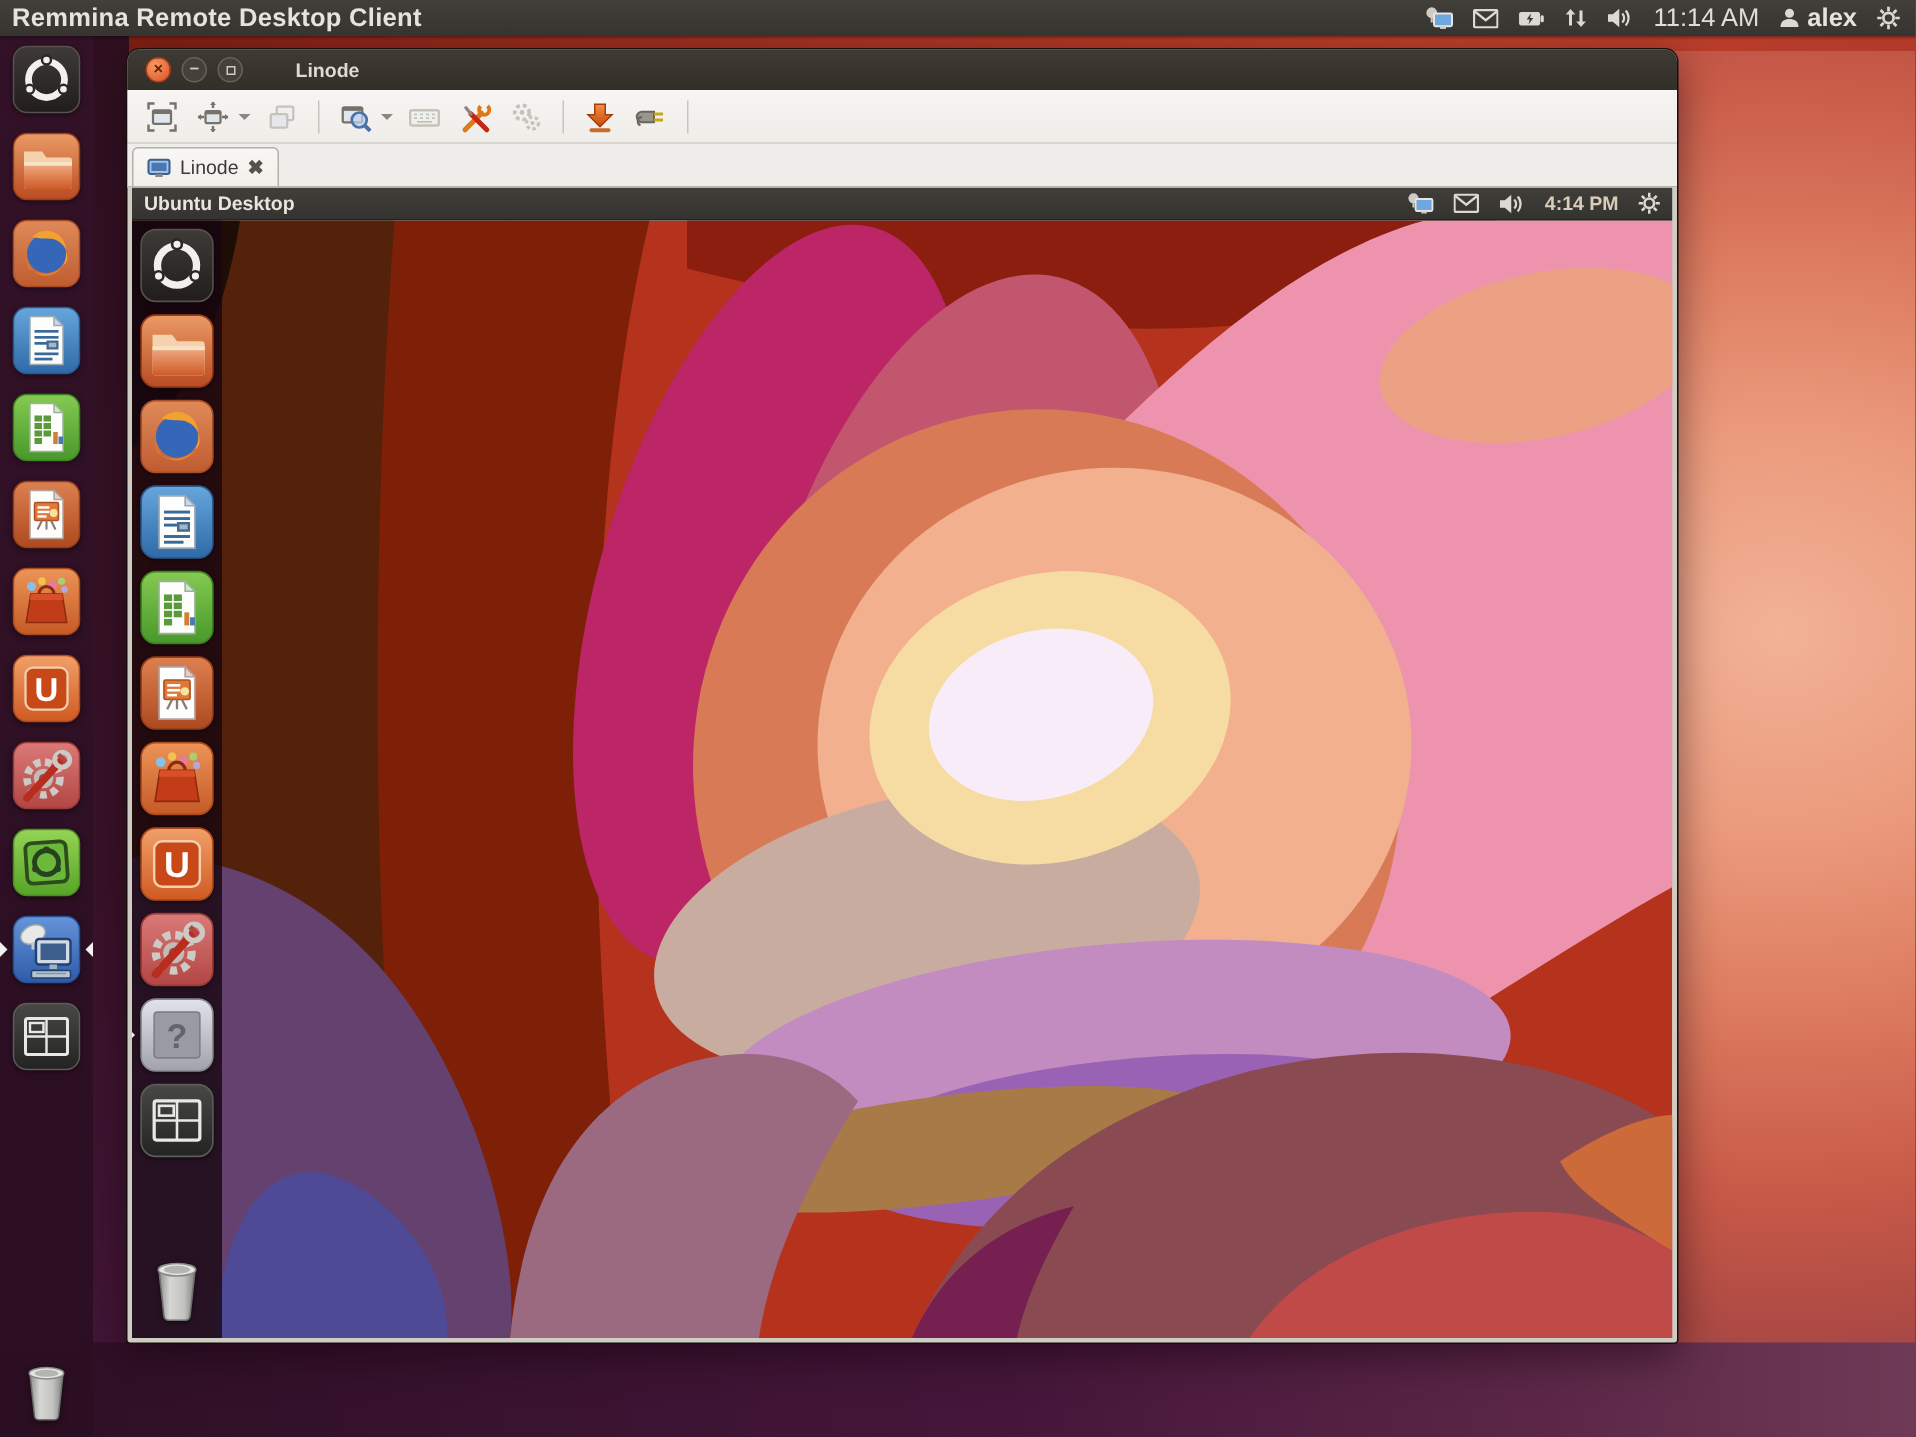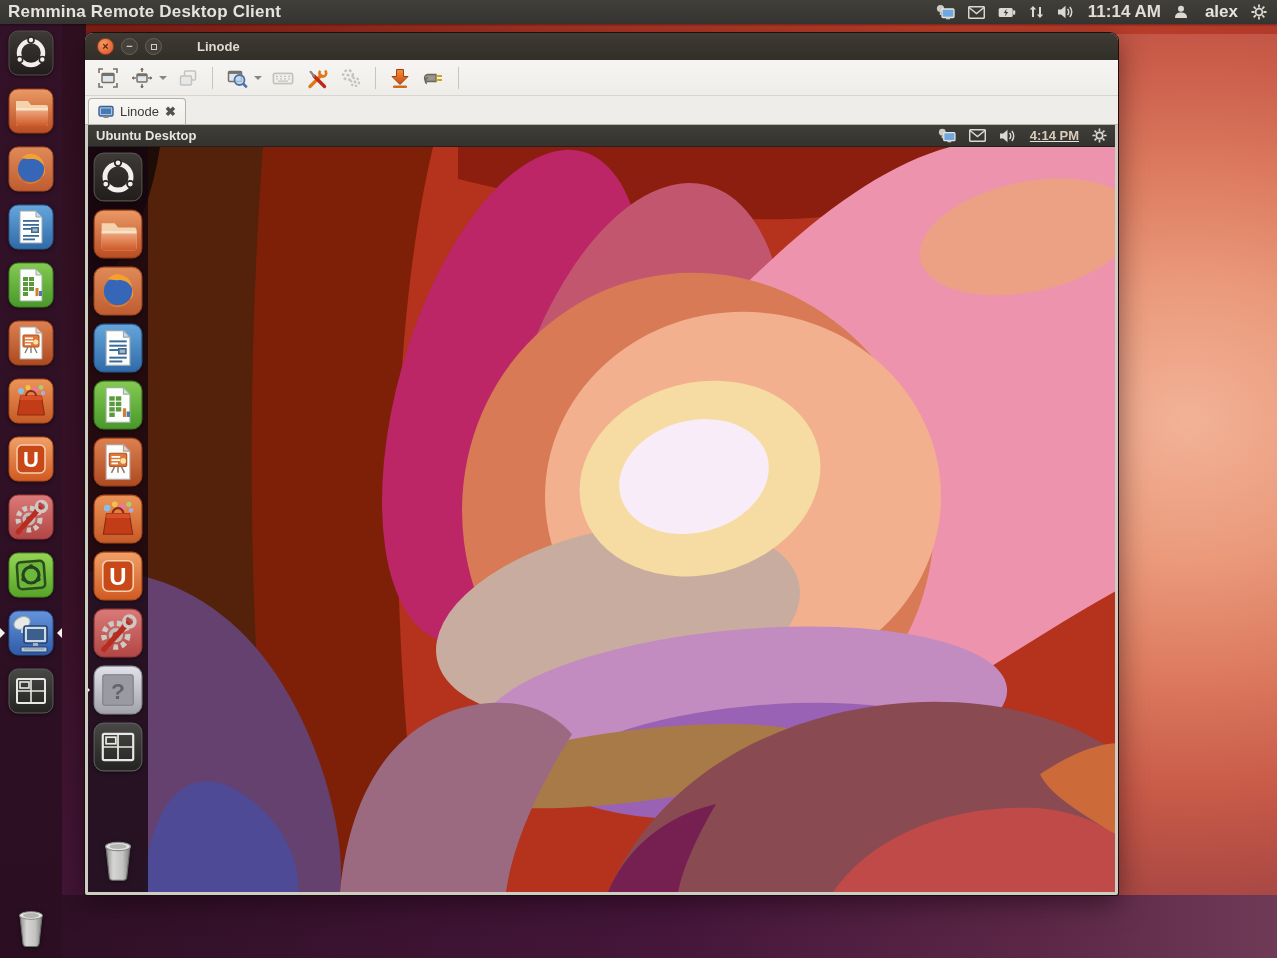--- a/index.html
+++ b/index.html
@@ -21,22 +21,22 @@
   
   .top-panel { position:absolute; left:0; top:0; right:0; height:24px;
     background:linear-gradient(#413f3a,#353430); color:#e6e3dc;
     display:flex; align-items:center; font-size:17px; font-weight:bold;
     box-shadow:0 1px 2px rgba(0,0,0,.4); z-index:60; }
   .top-panel .app-title { padding-left:8px; letter-spacing:.2px; }
   .panel-right { margin-left:auto; display:flex; align-items:center;
     gap:13px; padding-right:10px; }
   .panel-right svg { display:block; }
   .ind { display:flex; align-items:center; }
-  .clock { font-weight:bold; color:#e2ded6; }
-  .user-box { display:flex; align-items:center; gap:17px; }
+  .clock { font-weight:normal; color:#e2ded6; }
+  .user-box { display:flex; align-items:center; gap:5px; }
 
   
   .launcher { position:absolute; left:0; top:24px; bottom:0; width:62px;
     background:linear-gradient(#2d0e24e8,#240a1ce8); z-index:50;
     padding-top:6px; }
   .launch-item { width:46px; height:46px; margin:0 auto 12px; position:relative; }
   .launch-item svg { width:100%; height:100%; display:block;
     filter:drop-shadow(0 1px 2px rgba(0,0,0,.5)); }
   .launcher .trash-slot { position:absolute; bottom:8px; left:8px; margin:0; }
   .arr-run { position:absolute; left:-8px; top:50%; transform:translateY(-50%);
@@ -719,21 +719,21 @@
           <rect x="5.5" y="11" width="5" height="2" fill="#8a8680"></rect>
         </svg>
       <span>Linode</span>
       <span class="close-x">✖</span>
     </div>
   </div>
 
   <div class="viewport">
     <div class="r-panel">
       <span class="r-title">Ubuntu Desktop</span>
-      <div class="panel-right" style="padding-right:8px;text-decoration:underline;">
+      <div class="panel-right" style="padding-right:8px;">
         <span class="ind">
           <svg width="18" height="15" viewBox="0 0 19 16">
               <circle cx="4.5" cy="4.5" r="3.6" fill="#cfccc6"></circle>
               <path d="M4.5 8 v3" stroke="#cfccc6" stroke-width="1.4"></path>
               <rect x="6" y="5" width="12" height="8.5" rx="1" fill="#6fa8e0" stroke="#e8e5df" stroke-width="1.3"></rect>
               <rect x="10" y="13.5" width="4" height="1.8" fill="#cfccc6"></rect>
             </svg>
         </span>
         <span class="ind">
           <svg width="17" height="13" viewBox="0 0 17 13">

